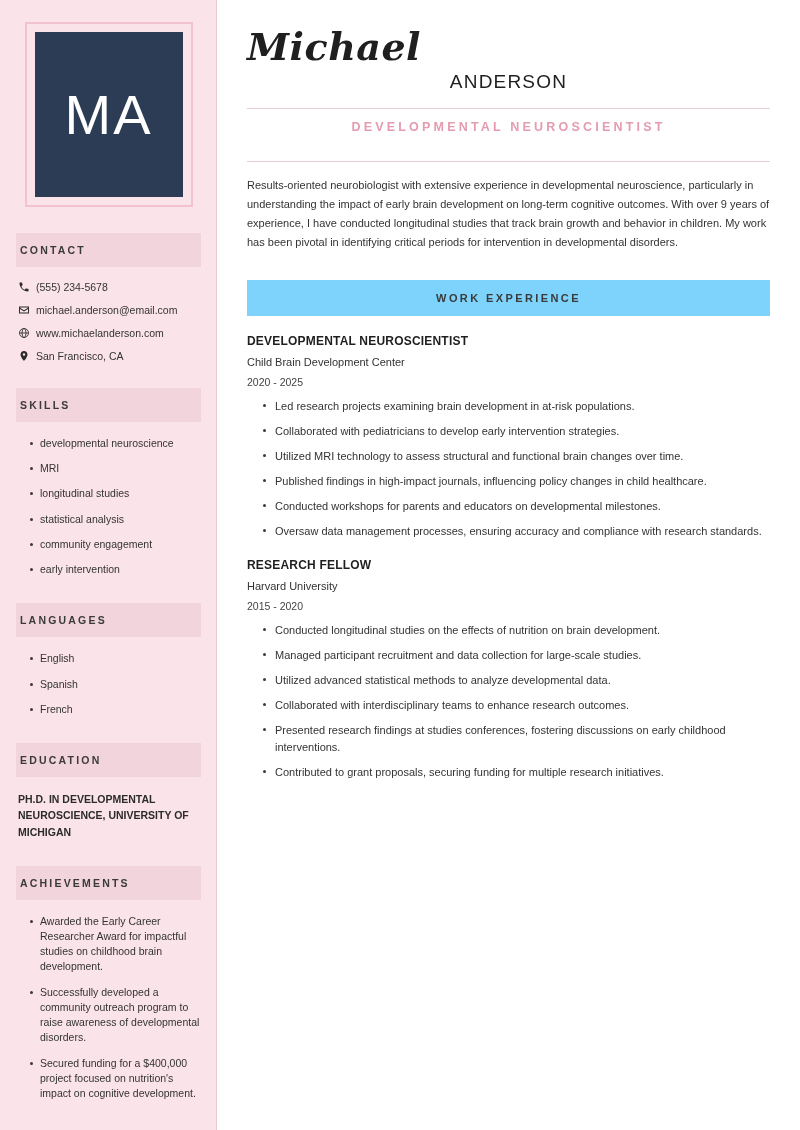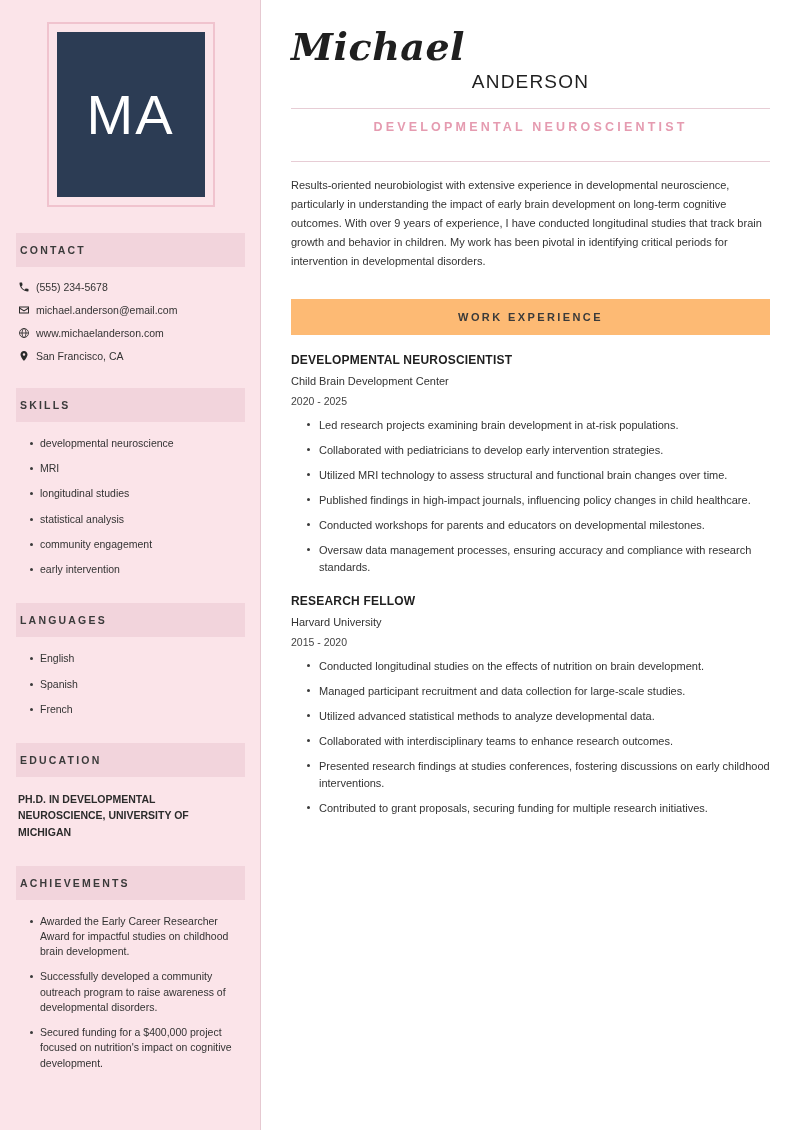--- a/index.html
+++ b/index.html
@@ -16,21 +16,21 @@
   }
   .resume {
     display: flex;
     width: 800px;
     height: 1130px;
     background: #ffffff;
   }
 
   
   .sidebar {
-    width: 261px;
+    width: 217px;
     background: #fbe4e9;
     box-sizing: border-box;
     padding: 16px 16px 0 16px;
     position: relative;
   }
   .sidebar:after {
     content: "";
     position: absolute;
     top: 0; right: 0; bottom: 0;
     width: 1px;
@@ -162,21 +162,21 @@
     letter-spacing: 3.2px;
     padding: 11px 0 12px 0;
   }
   .summary {
     font-size: 11px;
     line-height: 1.72;
     color: #333333;
     margin-top: 14px;
   }
   .main-heading {
-    background: #fdba74;
+    background: #7dd3fc;
     text-align: center;
     font-size: 11px;
     font-weight: bold;
     letter-spacing: 2.4px;
     color: #3a3a3a;
     padding: 12px 4px;
     margin-top: 28px;
   }
   .entry { margin-top: 18px; }
   .entry-title {

